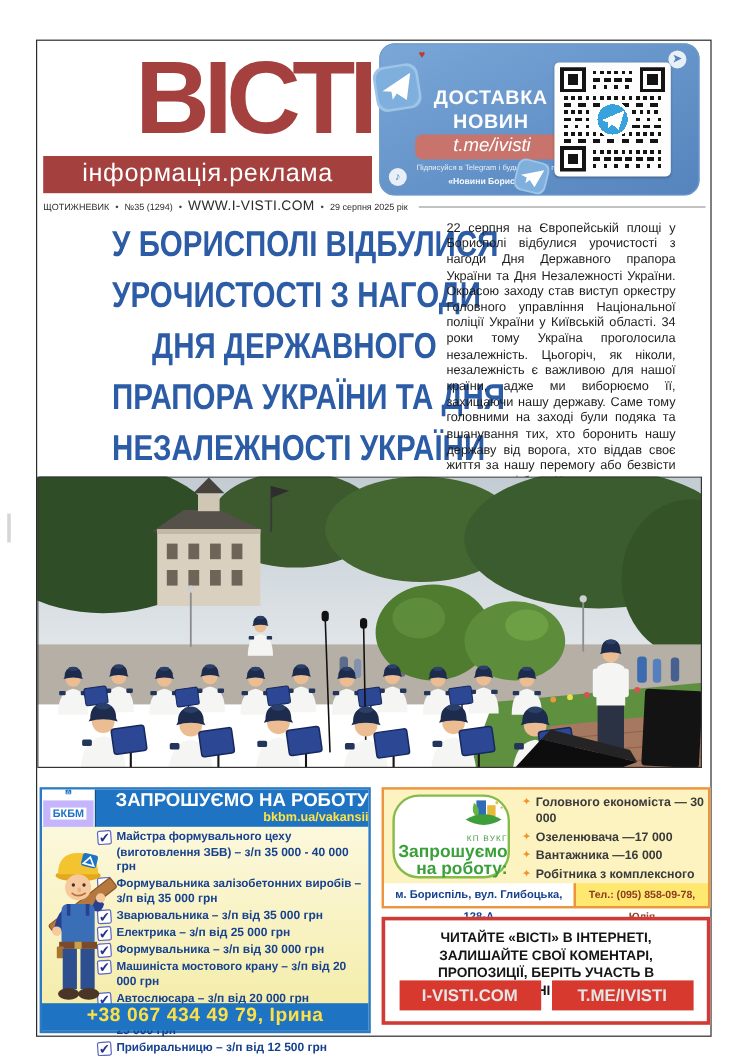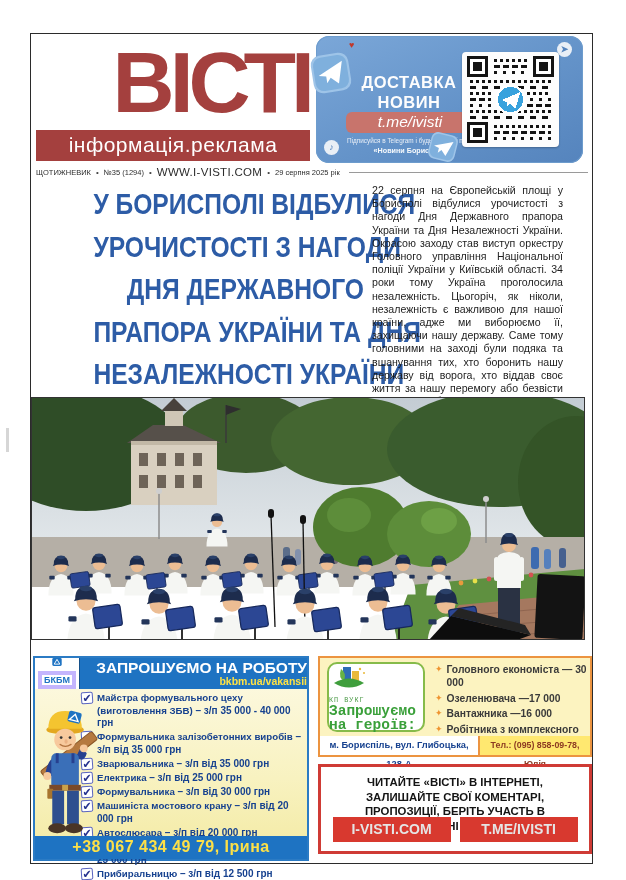--- a/index.html
+++ b/index.html
@@ -41,37 +41,37 @@
   .article{left:372px;top:184px;width:191px;font-size:10.6px;line-height:13.2px;color:#1d1d1d;text-align:justify;}
   .pgref{display:inline-block;background:#d23a31;color:#fff;font-weight:bold;font-size:10px;line-height:13px;
          padding:0 9px;transform:skewX(-18deg);margin-left:6px;}
   .pgref span{display:inline-block;transform:skewX(18deg);}
 
   
   .bkbm{left:33px;top:656px;width:276px;height:205px;border:2px solid #2b7bc4;box-sizing:border-box;
         background:linear-gradient(180deg,#fdfae6 0%,#f8f2c0 60%,#f3eaa2 100%);}
   .bkbm-head{position:absolute;left:0;top:0;width:100%;height:31px;background:#1e73c2;display:flex;}
   .bkbm-logo{width:44px;height:31px;background:#fff;border-right:1px solid #14508a;display:flex;flex-direction:column;align-items:center;justify-content:center;}
-  .bkbm-logo .lt{color:#1e73c2;font-weight:bold;font-size:9px;border:4px solid #c4b5fd;padding:0 2px;margin-top:5px;}
+  .bkbm-logo .lt{color:#1e73c2;font-weight:bold;font-size:9px;border:6px solid #c4b5fd;padding:0 2px;margin-top:5px;}
   .bkbm-title{flex:1;text-align:right;color:#fff;font-weight:bold;font-size:15.5px;line-height:17px;padding-top:1px;}
   .bkbm-url{display:block;color:#ffe243;font-size:10.5px;line-height:11px;font-weight:bold;}
   .joblist{position:absolute;left:46px;top:34px;width:224px;}
   .job{display:flex;gap:4px;margin-bottom:1.5px;}
   .chk{flex:0 0 12px;width:12px;height:12px;border:1.5px solid #5a65c0;border-radius:2px;background:#fff;
        color:#27338f;font-size:11px;line-height:11px;text-align:center;transform:rotate(-4deg);
        font-family:"DejaVu Sans",sans-serif;box-sizing:border-box;}
   .jt{color:#16418f;font-weight:bold;font-size:9.7px;line-height:12.6px;}
   .sal{font-size:10px;}
   .bkbm-foot{position:absolute;left:0;bottom:0;width:100%;height:23px;background:#1e73c2;color:#fde047;
              font-weight:bold;font-size:16px;line-height:22px;text-align:center;letter-spacing:.5px;}
   .worker{left:0px;top:46px;width:72px;height:138px;}
 
   .vukg{left:318px;top:656px;width:274px;height:101px;border:2px solid #ec9440;box-sizing:border-box;background:#fcf3c0;}
   .vukg-card{position:absolute;left:7px;top:4px;width:98px;height:70px;background:#fff;border:2px solid #86bb4a;
-             border-radius:10px;text-align:left;box-sizing:border-box;font-family:Liberation Mono, monospace;}
+             border-radius:22px;text-align:right;box-sizing:border-box;}
   .vukg-org{color:#4b9a47;font-size:6.8px;letter-spacing:1px;margin-top:-1px;}
   .vukg-inv{color:#3aa03a;font-weight:bold;font-size:14.5px;line-height:14px;}
   .vukg-list{position:absolute;left:115px;top:5px;width:154px;}
   .vrow{display:flex;gap:4px;color:#3a3a3a;font-weight:bold;font-size:10.3px;line-height:13.4px;margin-bottom:2px;}
   .vbul{color:#ef9430;font-size:9px;line-height:13px;font-family:"DejaVu Sans",sans-serif;}
   .vukg-addr{position:absolute;left:0;bottom:0;width:158px;height:19px;background:#fff;color:#16418f;
              font-weight:bold;font-size:9.3px;line-height:19px;text-align:center;}
   .vukg-tel{position:absolute;right:0;bottom:0;width:112px;height:19px;background:#ffe870;border-left:2px solid #ec9440;
             color:#8c3a22;font-weight:bold;font-size:8.8px;line-height:19px;text-align:center;box-sizing:border-box;}
 
@@ -416,21 +416,21 @@
       <svg width="40" height="26" viewBox="0 0 40 26" style="margin-top:2px;">
         <rect x="14" y="1" width="8" height="14" fill="#2e6db5"></rect>
         <rect x="23" y="5" width="7" height="10" fill="#e8b93a"></rect>
         <path d="M12 3 Q9 12 15 15 Q18 7 12 3 Z" fill="#67b345"></path>
         <path d="M5 17 Q20 8 35 17 Q20 26 5 17 Z" fill="#3f9e3c"></path>
         <circle cx="31" cy="3" r="1.2" fill="#e8b93a"></circle>
           <circle cx="35" cy="7" r="1" fill="#e8b93a"></circle>
       </svg>
       <div class="vukg-org">КП ВУКГ</div>
       <div class="vukg-inv">Запрошуємо</div>
-      <div class="vukg-inv">на героїв:</div>
+      <div class="vukg-inv">на роботу:</div>
     </div>
     <div class="vukg-list">
       <div class="vrow">
           <span class="vbul">✦</span>
           <span>Головного економіста — 30 000</span>
         </div>
       <div class="vrow">
           <span class="vbul">✦</span>
           <span>Озеленювача —17 000</span>
         </div>

